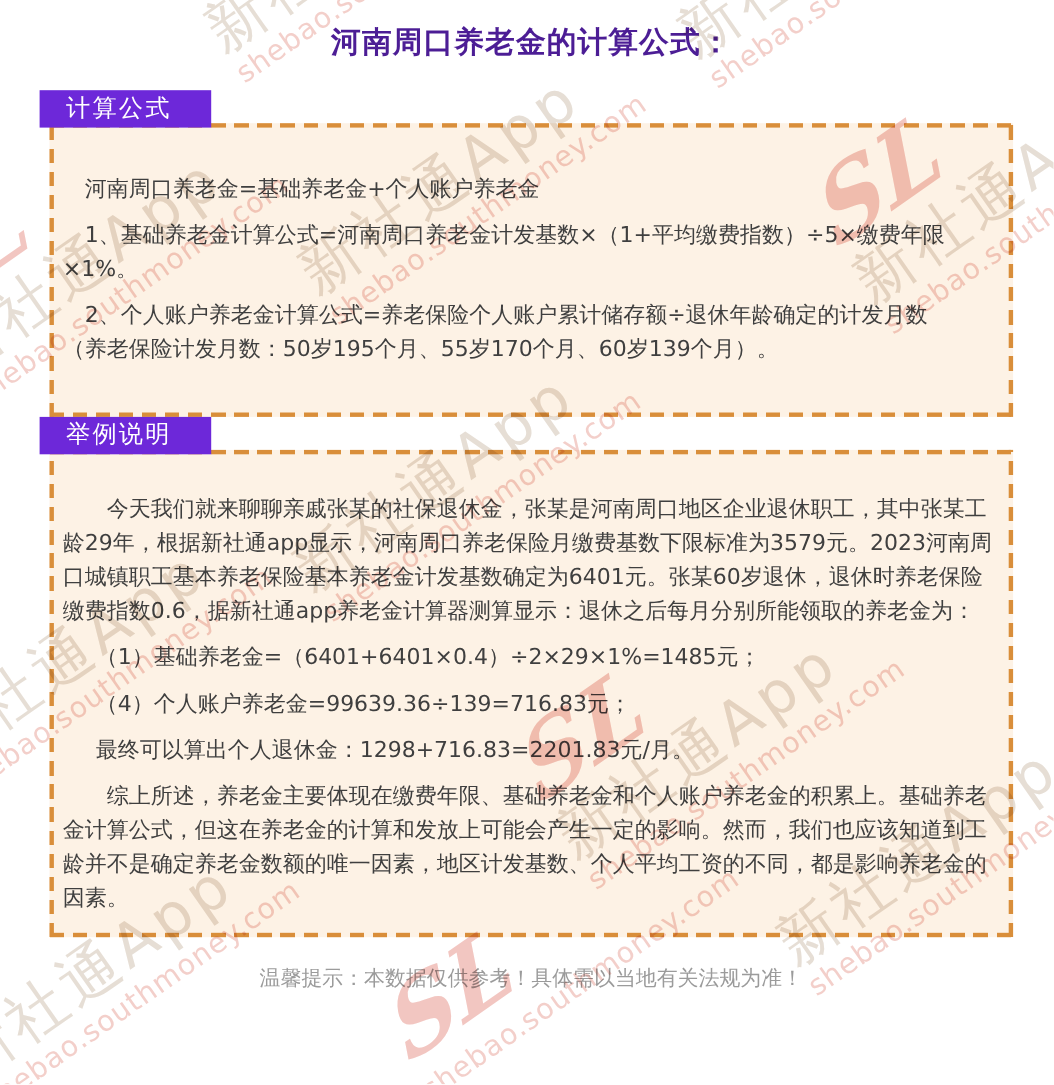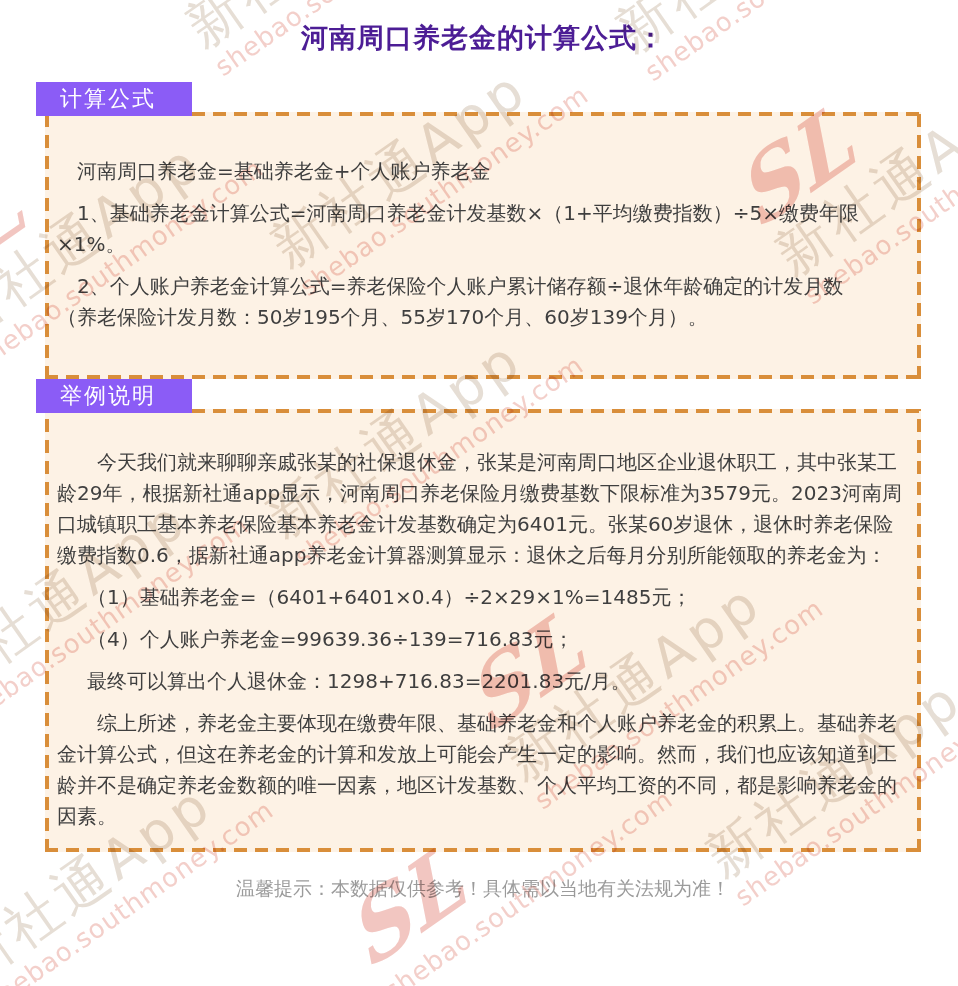--- a/index.html
+++ b/index.html
@@ -27,21 +27,21 @@
   .section{position:relative;}
   .section-1{margin-top:26px;}
   .section-2{}
   .tab{
     position:relative;
     z-index:2;
     display:inline-block;
     margin-left:-9px;
     margin-bottom:-4px;
     padding:5px 36px 5px 24px;
-    background:#8b5cf6;
+    background:#6d28d9;
     color:#ffffff;
     font-size:22px;
     line-height:24px;
     letter-spacing:2px;
   }
   .box{
     position:relative;
     z-index:1;
     background-color:#fdf2e5;
     

